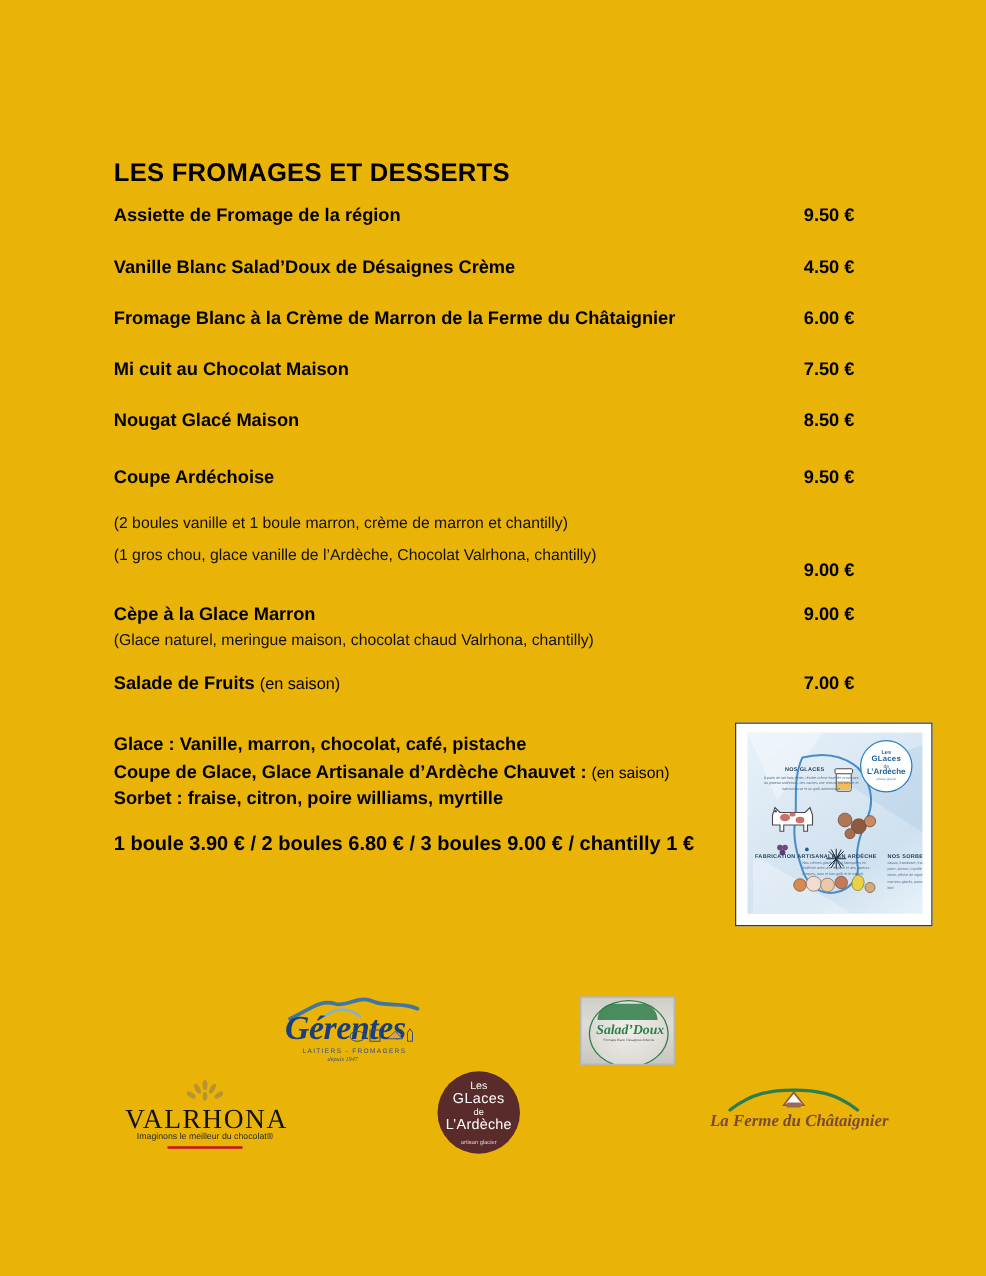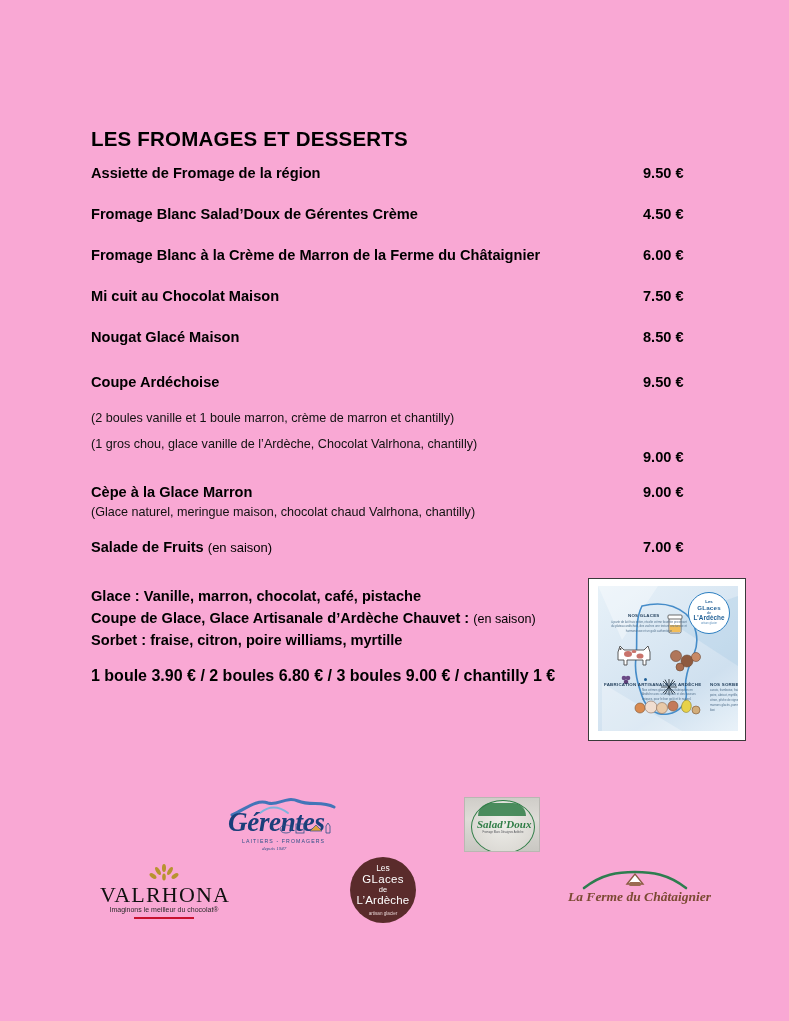--- a/index.html
+++ b/index.html
@@ -13,21 +13,21 @@
     height: 1021px;
     position: relative;
     font-family: "Liberation Sans", sans-serif;
     color: #000000;
     overflow: hidden;
   }
 
   .page {
     position: absolute;
     inset: 0;
-    background: #f9a8d4;
+    background: #eab308;
   }
 
   
   .menu-title {
     position: absolute;
     left: 91px;
     top: 113px;
     font-size: 20.5px;
     font-weight: bold;
     letter-spacing: 0.2px;
@@ -370,21 +370,21 @@
 
     <div class="menu-item" style="height:41px;">
       <div class="item-row">
         <span class="item-name">Assiette de Fromage de la région</span>
         <span class="item-price">9.50 €</span>
       </div>
     </div>
 
     <div class="menu-item" style="height:41px;">
       <div class="item-row">
-        <span class="item-name">Fromage Blanc Salad’Doux de Gérentes Crème</span>
+        <span class="item-name">Vanille Blanc Salad’Doux de Désaignes Crème</span>
         <span class="item-price">4.50 €</span>
       </div>
     </div>
 
     <div class="menu-item" style="height:41px;">
       <div class="item-row">
         <span class="item-name">Fromage Blanc à la Crème de Marron de la Ferme du Châtaignier</span>
         <span class="item-price">6.00 €</span>
       </div>
     </div>

